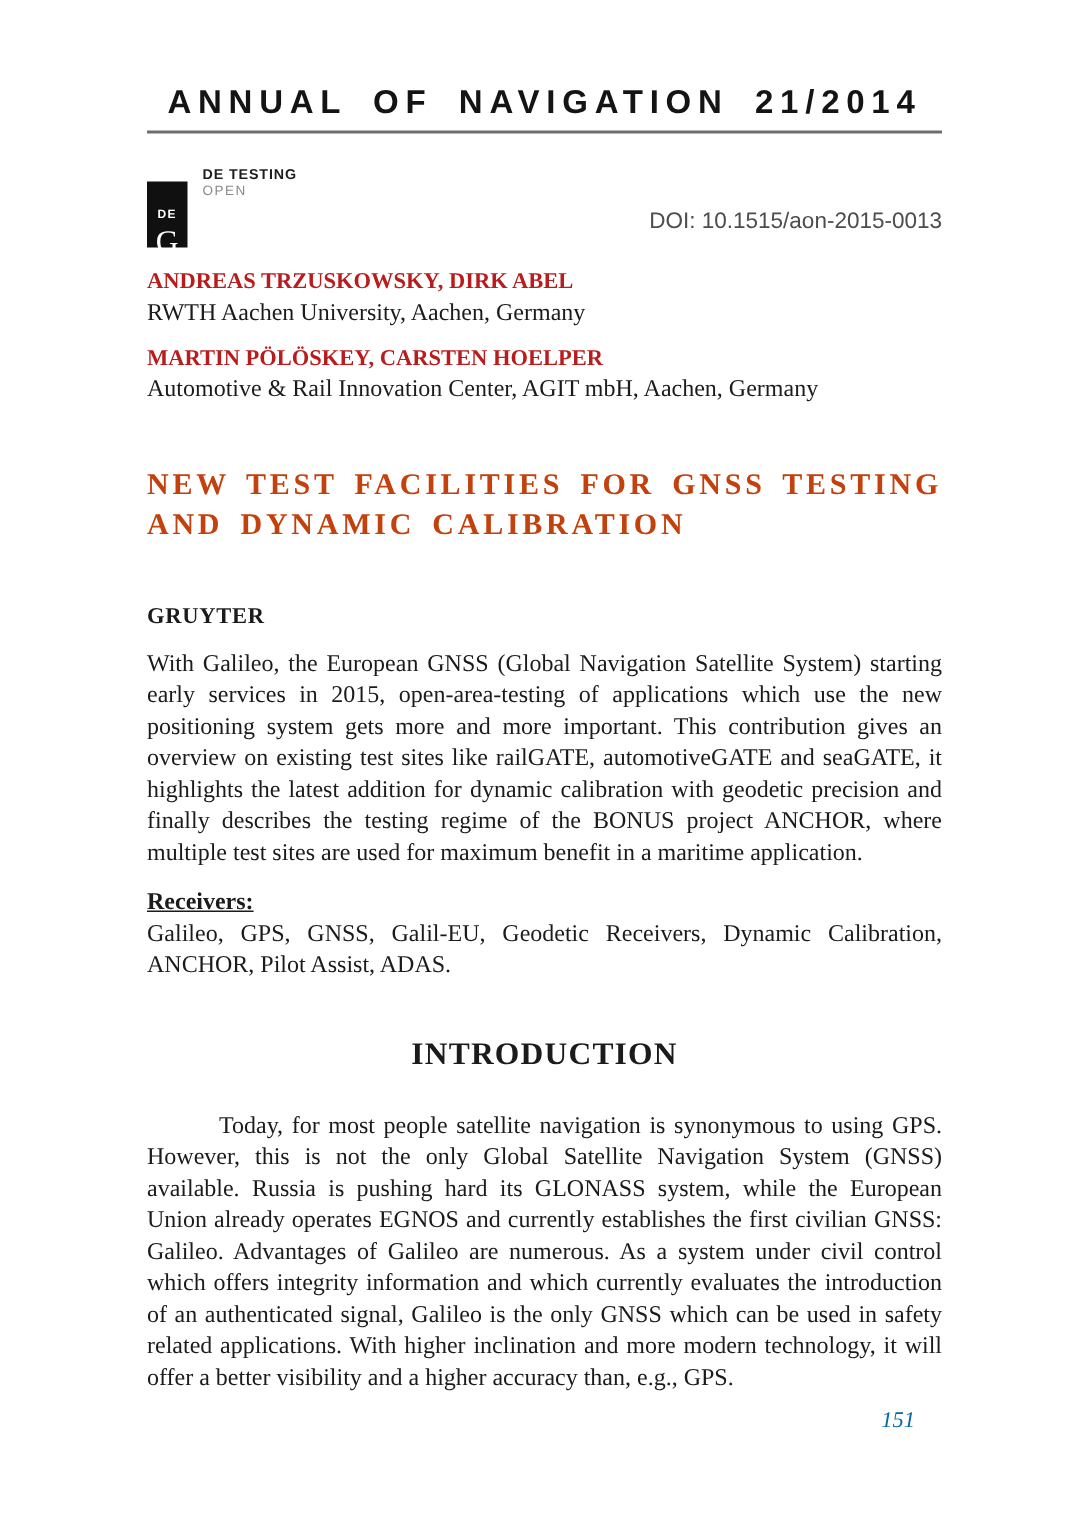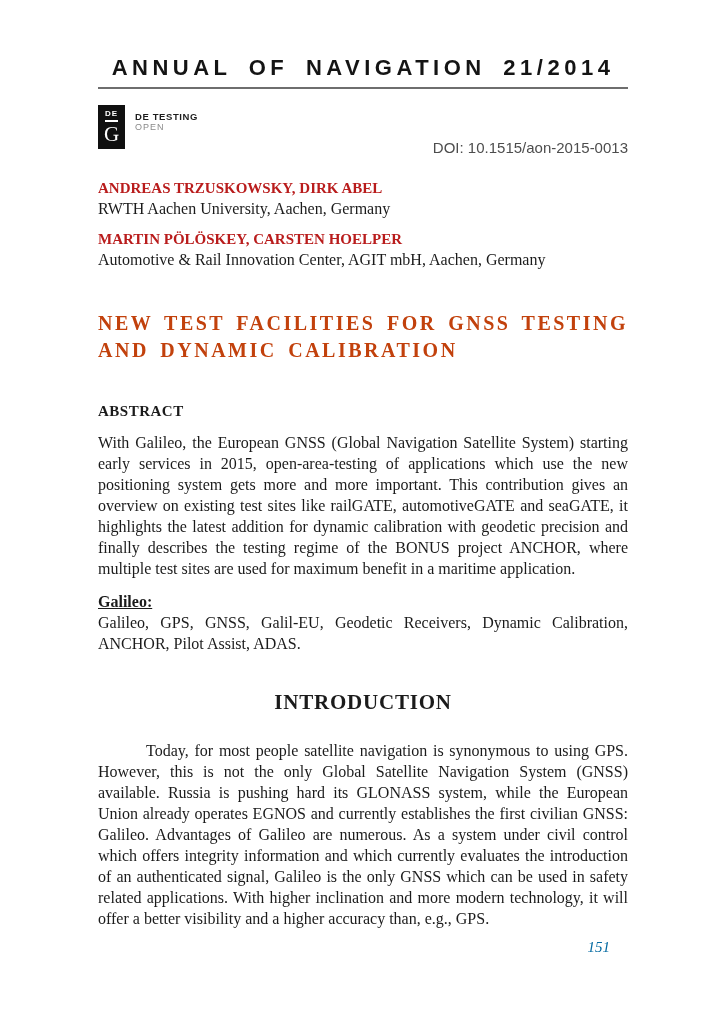--- a/index.html
+++ b/index.html
@@ -49,26 +49,26 @@
   }
   .logo {
     display: flex;
     align-items: flex-start;
     height: 100%;
   }
   .logo-square {
     width: 27px;
     height: 44px;
     background: #101010;
-    margin-top: 2px;
+    margin-top: 18px;
     display: flex;
     flex-direction: column;
     align-items: center;
     justify-content: flex-start;
-    padding-top: 4px;
+    padding-top: 17px;
   }
   .logo-square .de {
     color: #ffffff;
     font-family: "Liberation Sans", sans-serif;
     font-weight: bold;
     font-size: 8px;
     letter-spacing: 1px;
     line-height: 9px;
   }
   .logo-line {
@@ -222,25 +222,25 @@
         <div class="author-names">MARTIN PÖLÖSKEY, CARSTEN HOELPER</div>
         <div class="author-affiliation">Automotive &amp; Rail Innovation Center, AGIT mbH, Aachen, Germany</div>
       </div>
     </div>
 
     <h1 class="paper-title">
       <span>NEW TEST FACILITIES FOR GNSS TESTING</span><br>
       <span>AND DYNAMIC CALIBRATION</span>
     </h1>
 
-    <div class="abstract-heading">ABSTRACT</div>
+    <div class="abstract-heading">GRUYTER</div>
     <p class="abstract-body">With Galileo, the European GNSS (Global Navigation Satellite System) starting early services in 2015, open-area-testing of applications which use the new positioning system gets more and more important. This contribution gives an overview on existing test sites like railGATE, automotiveGATE and seaGATE, it highlights the latest addition for dynamic calibration with geodetic precision and finally describes the testing regime of the BONUS project ANCHOR, where multiple test sites are used for maximum benefit in a maritime application.</p>
 
     <div class="keywords">
-      <span class="keywords-heading">Galileo:</span>
+      <span class="keywords-heading">Receivers:</span>
       <p class="keywords-body">Galileo, GPS, GNSS, Galil-EU, Geodetic Receivers, Dynamic Calibration, ANCHOR, Pilot Assist, ADAS.</p>
     </div>
 
     <h2 class="intro-heading">INTRODUCTION</h2>
     <p class="intro-body">Today, for most people satellite navigation is synonymous to using GPS. However, this is not the only Global Satellite Navigation System (GNSS) available. Russia is pushing hard its GLONASS system, while the European Union already operates EGNOS and currently establishes the first civilian GNSS: Galileo. Advantages of Galileo are numerous. As a system under civil control which offers integrity information and which currently evaluates the introduction of an authenticated signal, Galileo is the only GNSS which can be used in safety related applications. With higher inclination and more modern technology, it will offer a better visibility and a higher accuracy than, e.g., GPS.</p>
 
     <div class="folio">151</div>
   </div>
 </div>
 

